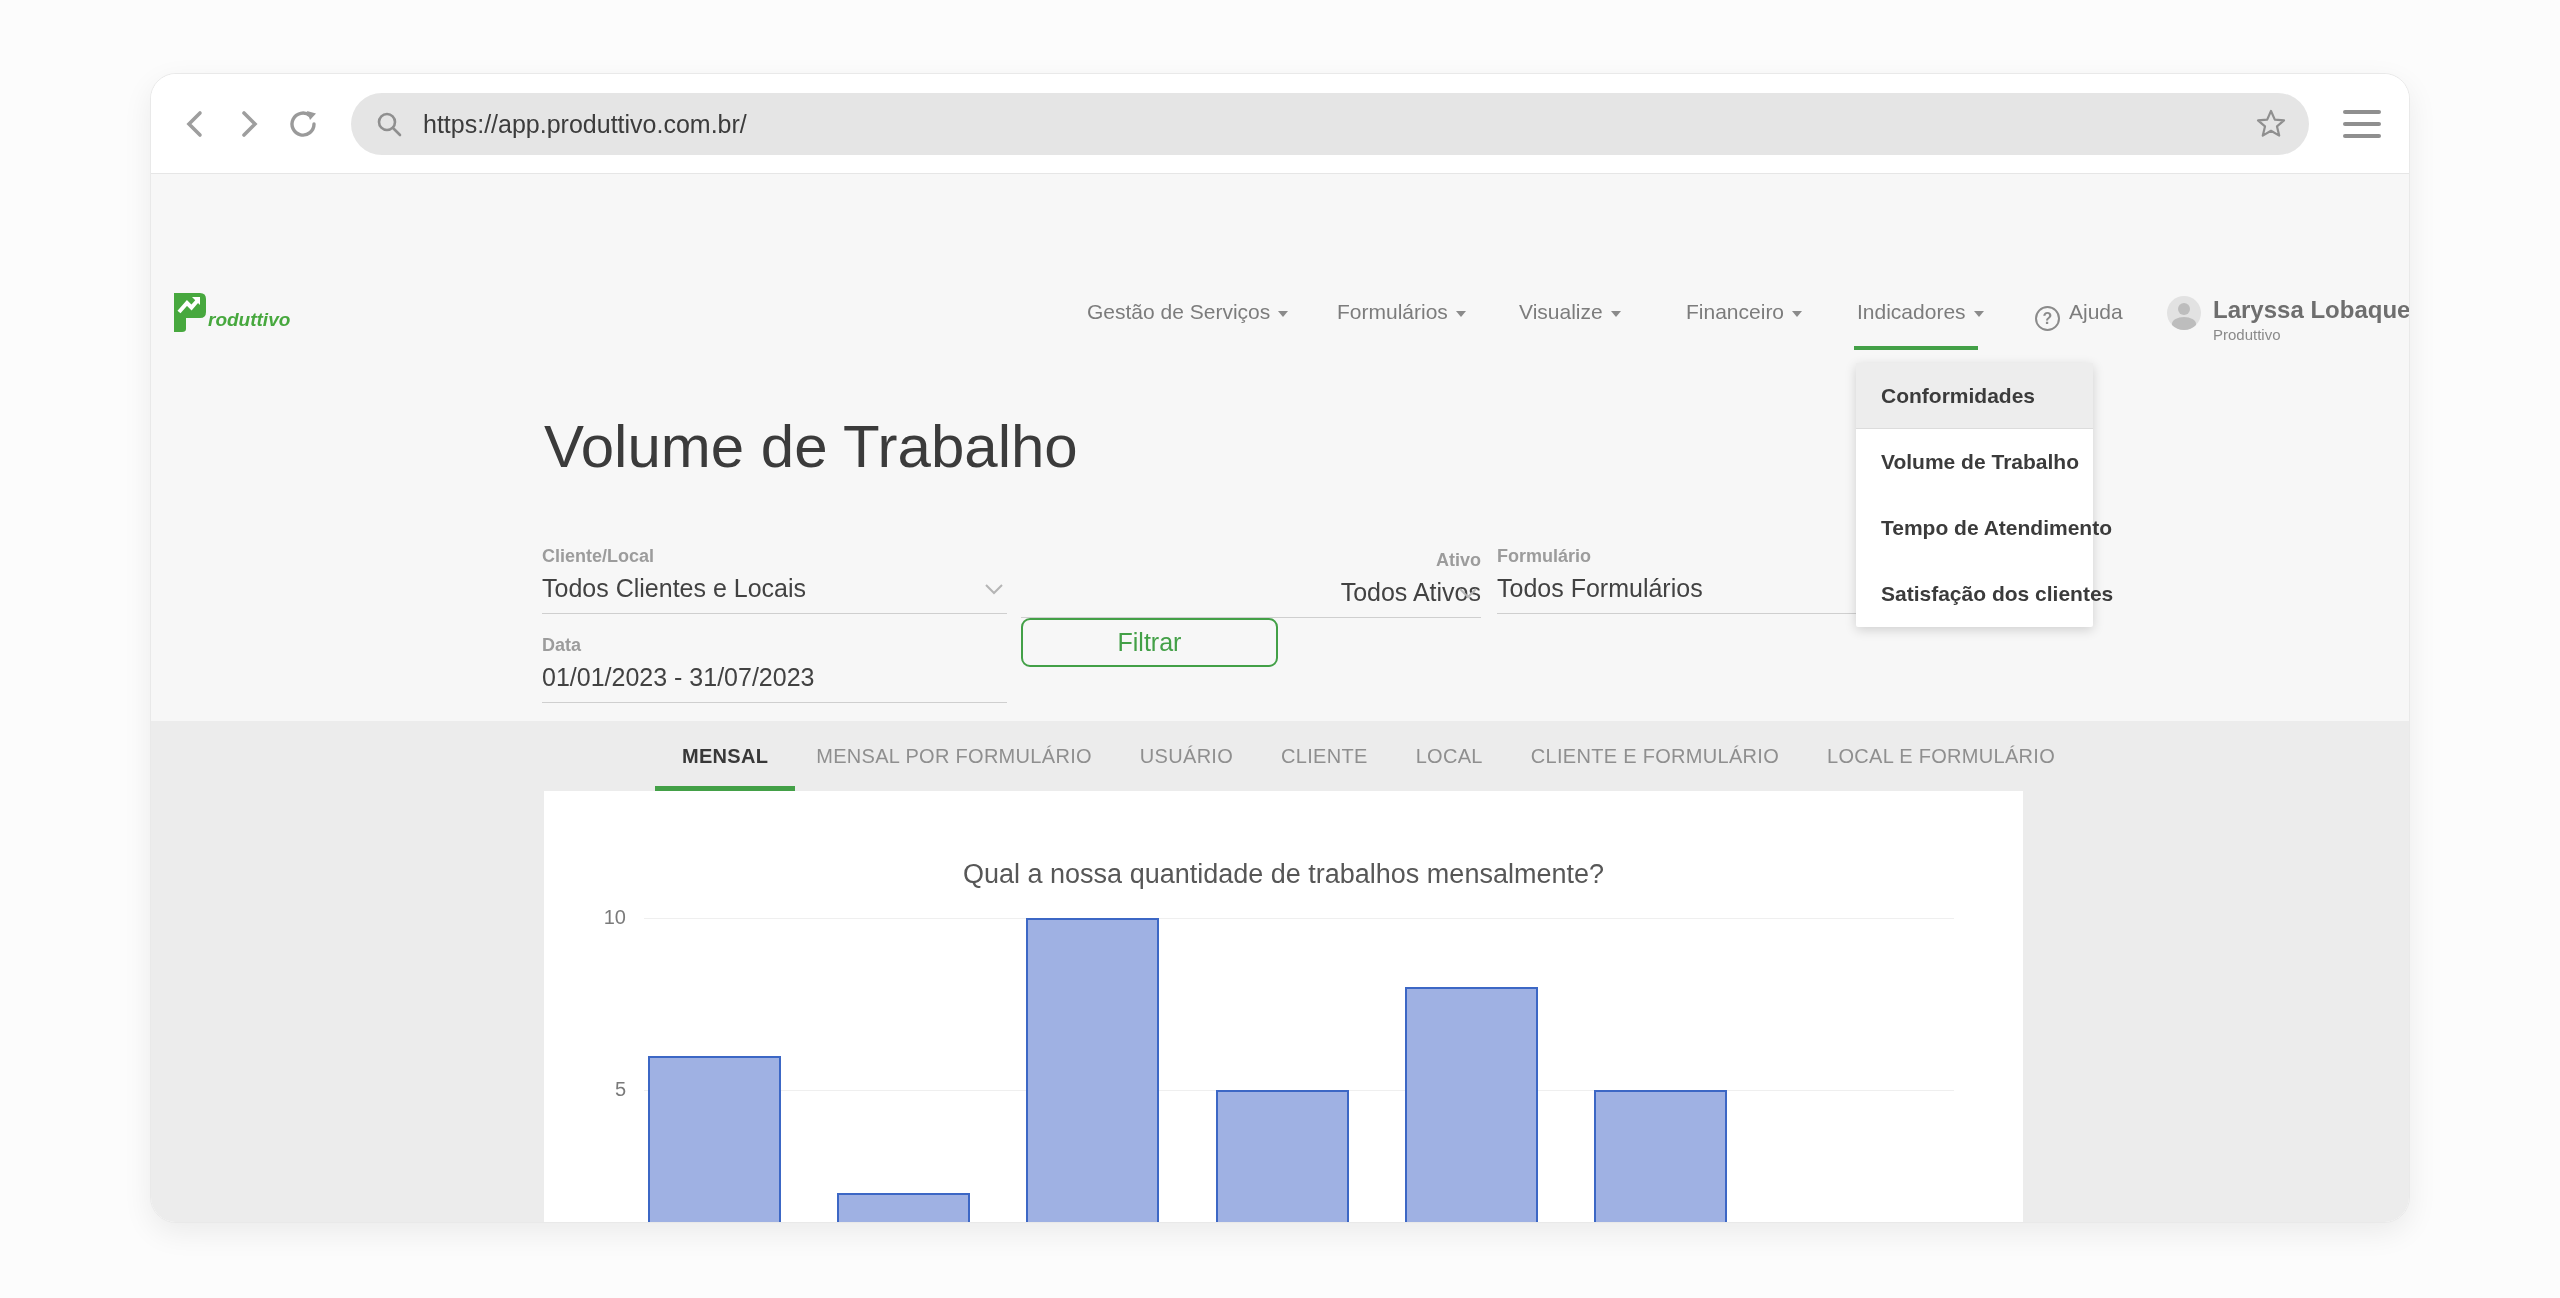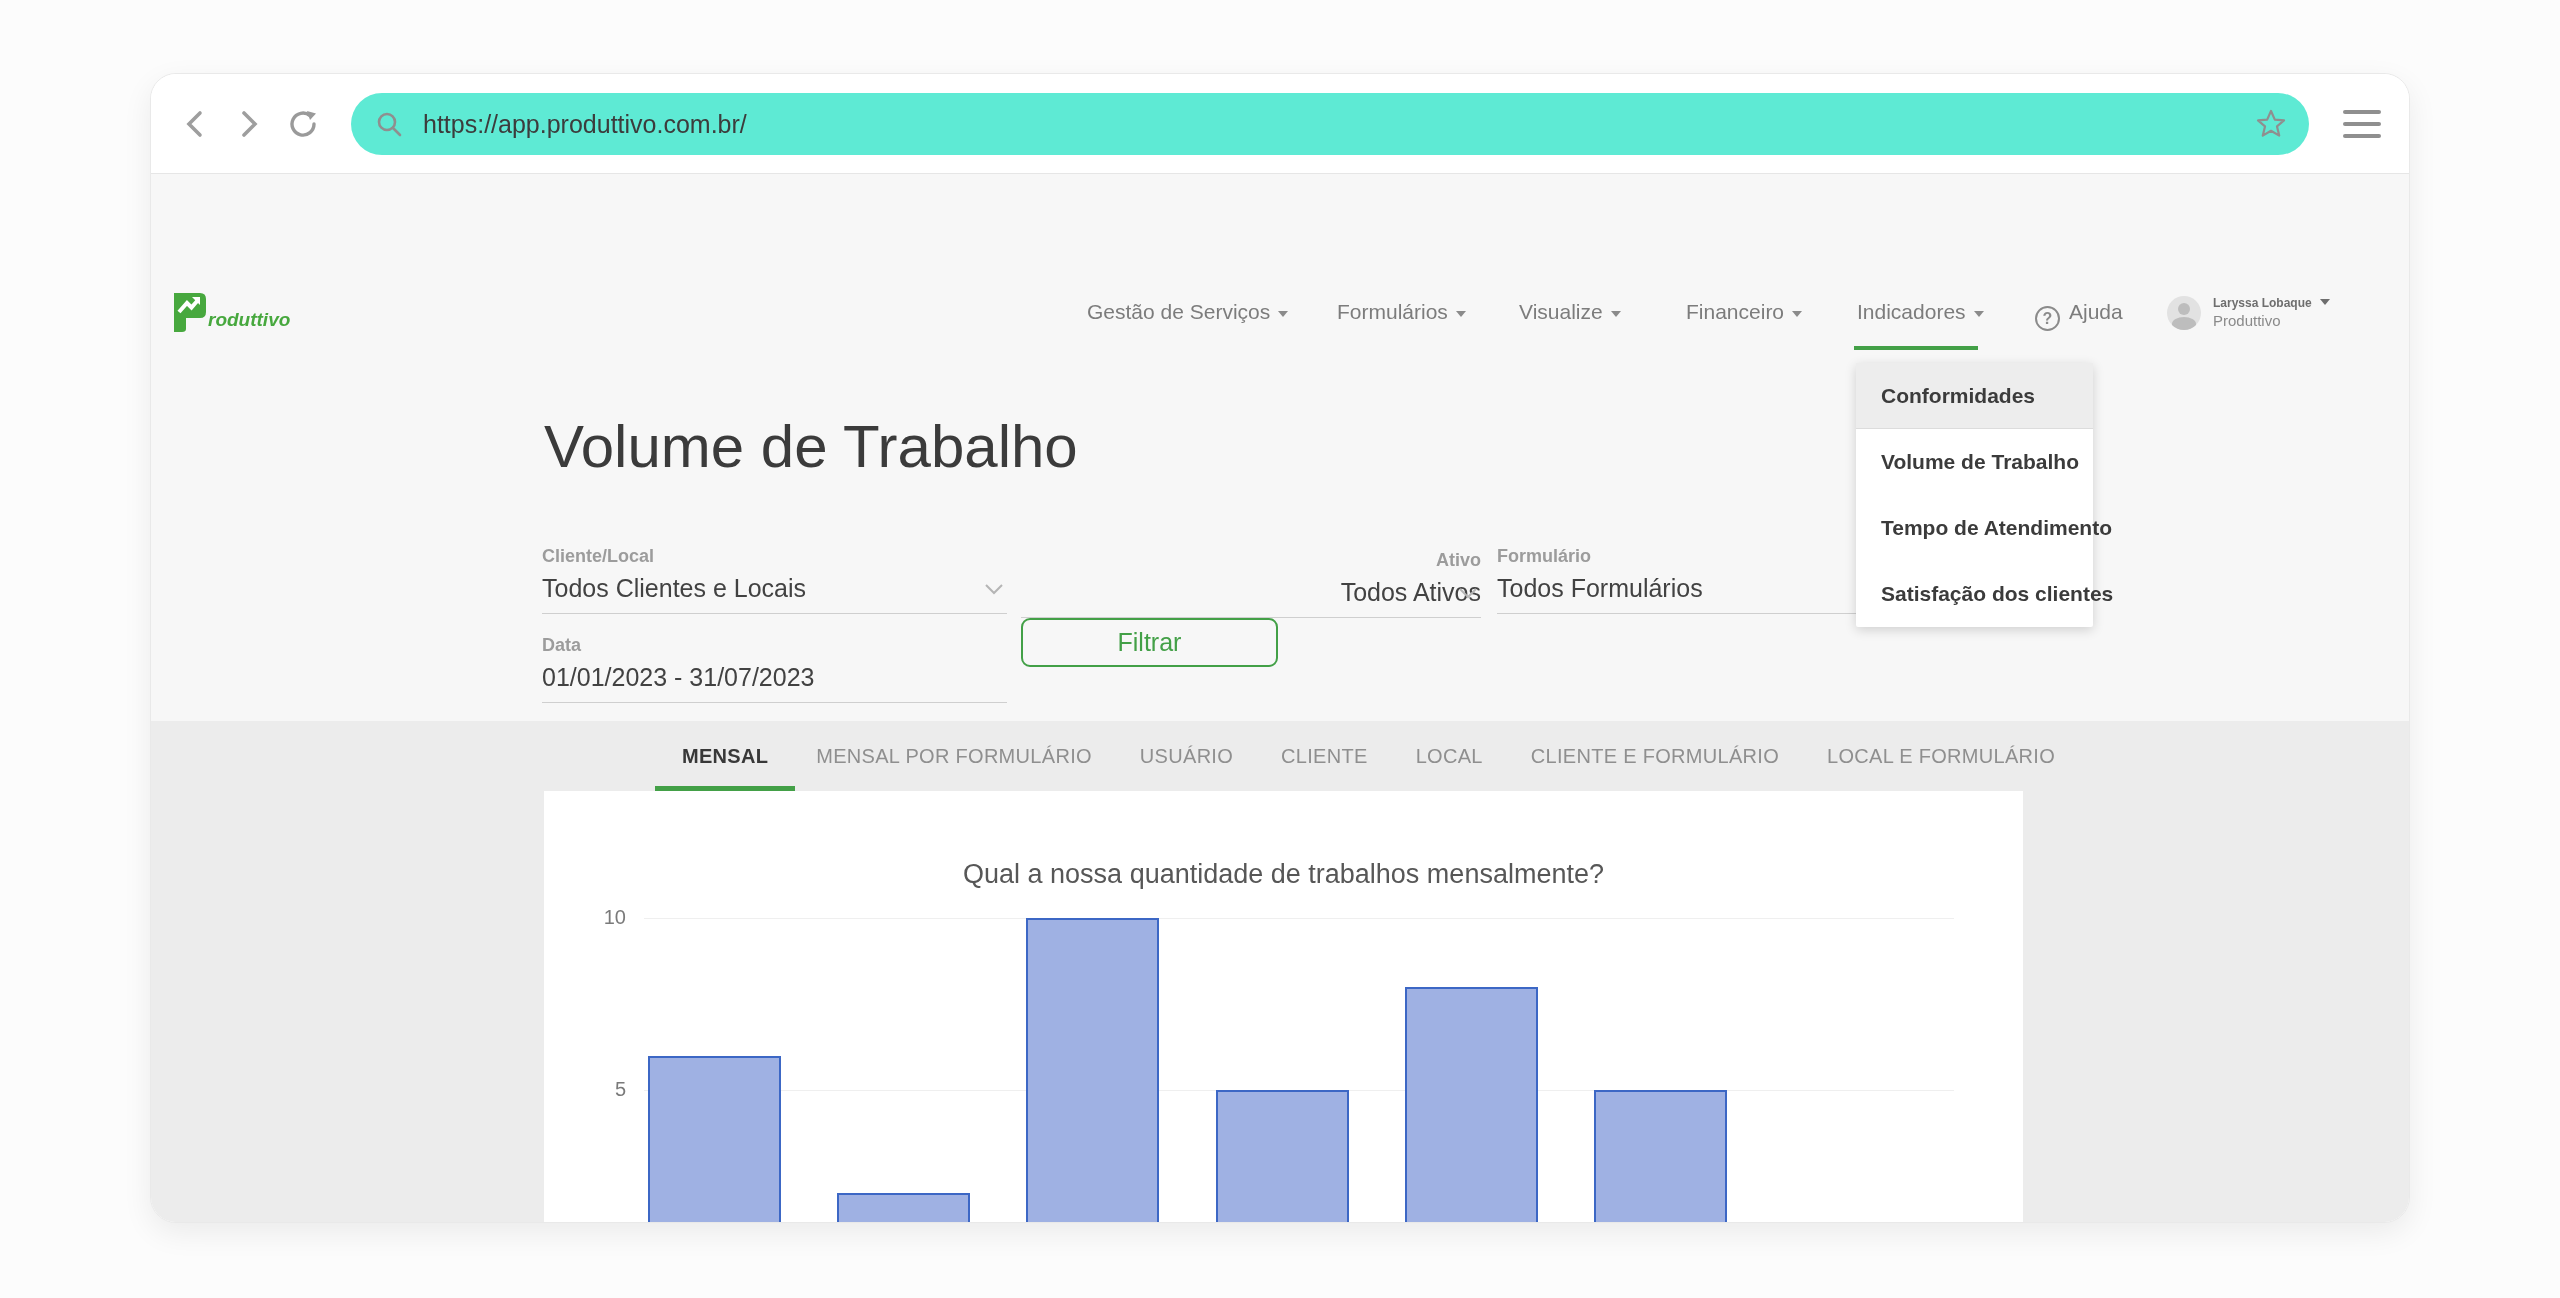--- a/index.html
+++ b/index.html
@@ -8,21 +8,21 @@
   .window { position:absolute; left:150px; top:73px; width:2260px; height:1150px;
             background:#fff; border:1px solid #e9e9e9; border-radius:26px;
             box-shadow:0 10px 30px rgba(0,0,0,.07); overflow:hidden; }
 
   
   .toolbar { position:absolute; left:0; top:0; width:100%; height:100px; background:#fff;
              border-bottom:1px solid #e6e6e6; }
   .tb-icon { position:absolute; top:35px; width:30px; height:30px; }
   .icon-back { left:30px; } .icon-fwd { left:82px; } .icon-reload { left:138px; }
   .url-pill { position:absolute; left:200px; top:19px; width:1958px; height:62px;
-              background:#5eead4; border-radius:31px; }
+              background:#e5e5e5; border-radius:31px; }
   .url-search { position:absolute; left:24px; top:17px; }
   .url-text { position:absolute; left:72px; top:17px; font-size:25px; color:#3c3c3c; }
   .url-star { position:absolute; right:22px; top:15px; }
   .hamburger { position:absolute; left:2192px; top:36px; width:38px; height:30px; cursor:pointer; }
   .hamburger div { height:4px; background:#8f8f8f; border-radius:2px; margin-bottom:8px; }
 
   
   .app { position:absolute; left:0; top:100px; width:100%; height:1050px; background:#f7f7f7; }
   .band-lower { position:absolute; left:0; top:547px; width:100%; bottom:0; background:#ececec; }
 
@@ -32,21 +32,21 @@
            border-right:5px solid transparent; border-top:6px solid #8b8b8b; margin-left:8px; vertical-align:2px; }
   .nav-underline { position:absolute; left:1703px; top:172px; width:124px; height:4px; background:#43A047; }
   .help-circle { display:inline-block; width:25px; height:25px; border:2px solid #8b8b8b; border-radius:50%;
                  color:#8b8b8b; font-size:16px; font-weight:bold; text-align:center; line-height:22px;
                  margin-right:9px; vertical-align:-5px; }
   .avatar { position:absolute; left:2016px; top:122px; width:34px; height:34px; border-radius:50%;
             background:#e2e2e2; overflow:hidden; cursor:pointer; }
   .avatar .head { position:absolute; left:11px; top:7px; width:12px; height:12px; border-radius:50%; background:#bdbdbd; }
   .avatar .body { position:absolute; left:5px; top:21px; width:24px; height:14px; border-radius:50% 50% 0 0; background:#bdbdbd; }
   .user-block { position:absolute; left:2062px; top:122px; cursor:pointer; }
-  .user-name { font-size:12px; font-weight:bold; color:#6e6e6e; white-space:nowrap; }
+  .user-name { font-size:24px; font-weight:bold; color:#6e6e6e; white-space:nowrap; }
   .user-org { font-size:15px; color:#8a8a8a; margin-top:2px; }
 
   
   .dropdown { position:absolute; left:1705px; top:189px; width:237px; background:#fff;
               box-shadow:0 3px 12px rgba(0,0,0,.16); border-radius:2px; z-index:50; }
   .dd-item { height:66px; line-height:66px; padding-left:25px; font-size:21px; font-weight:600;
              color:#3b3b3b; white-space:nowrap; cursor:pointer; }
   .dd-item.hl { background:#ededed; border-bottom:1px solid #dcdcdc; }
 
   

